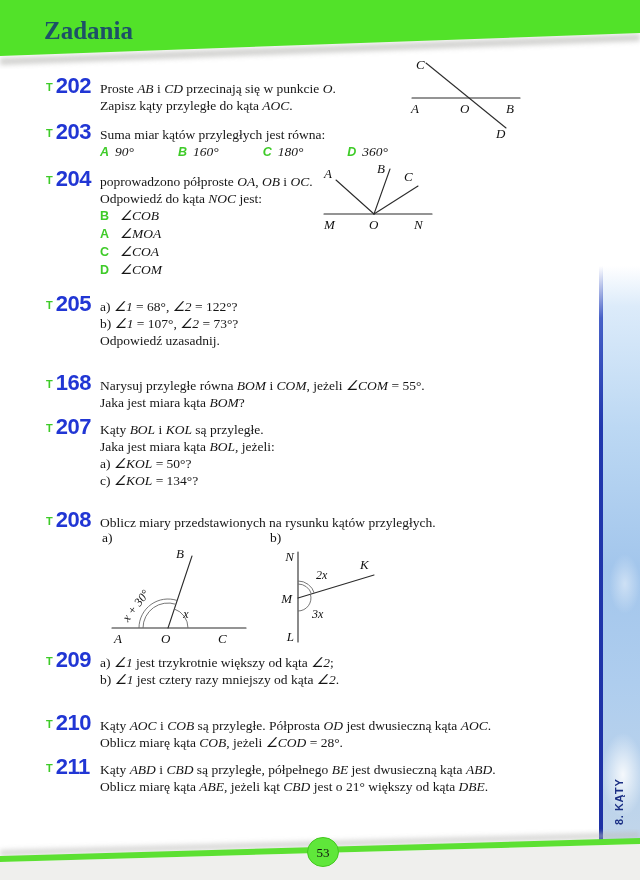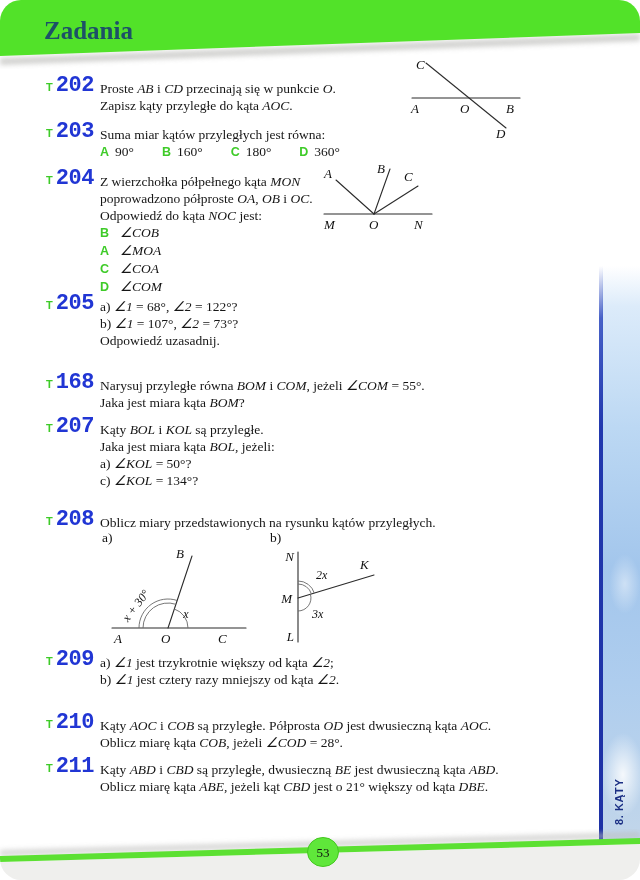--- a/index.html
+++ b/index.html
@@ -9,21 +9,21 @@
     --title-blue:#1d5168;
     --footer-green:#5ce032;
     --circle-green:#5fe73a;
     --circle-stroke:#43c81f;
     --sky-line-blue:#2138ae;
     --tab-blue:#1a2f84;
   }
   html,body{margin:0;padding:0;background:#fff;}
   .page{
     position:relative;width:640px;height:880px;background:#ffffff;
-    font-family:"Liberation Serif",serif;color:#161616;overflow:hidden;border-radius:21px;
+    font-family:"Liberation Serif",serif;color:#161616;overflow:hidden;
   }
   
   .banner-svg{position:absolute;left:0;top:0;z-index:6;}
   .banner-title{font-family:"Liberation Serif",serif;font-size:25px;font-weight:600;}
   
   .sky{
     position:absolute;left:602px;top:266px;width:38px;height:578px;z-index:1;
     background:
       radial-gradient(ellipse 30px 60px at 55% 88%, rgba(255,255,255,.85), rgba(255,255,255,0) 70%),
       radial-gradient(ellipse 26px 50px at 60% 55%, rgba(255,255,255,.45), rgba(255,255,255,0) 60%),
@@ -52,27 +52,27 @@
   .problem[data-pid="208"]{top:514px}
   .problem[data-pid="209"]{top:654px}
   .problem[data-pid="210"]{top:717px}
   .problem[data-pid="211"]{top:761px}
   .marker{position:absolute;left:0;top:-4px;display:flex;align-items:flex-start;}
   .tag{
     font-family:"Liberation Sans",sans-serif;font-weight:bold;font-size:11px;
     color:var(--letter-green);margin:5px 3px 0 0;
   }
   .num{
-    font-family:Liberation Mono, monospace;font-weight:bold;font-size:22px;
+    font-family:Liberation Sans, sans-serif;font-weight:bold;font-size:22px;
     line-height:20px;color:var(--number-blue);letter-spacing:-.5px;
   }
   .body{margin-left:54px;}
   .line{font-size:13.5px;line-height:17px;white-space:nowrap;}
   .line i{}
-  .opts-inline{display:flex;gap:28px;line-height:17px;}
+  .opts-inline{display:flex;gap:44px;line-height:17px;font-style:italic;}
   .opt{font-size:13.5px;}
   .letter{
     font-family:"Liberation Sans",sans-serif;font-weight:bold;font-size:12.5px;
     color:var(--letter-green);margin-right:6px;
   }
   .opt-line .letter{display:inline-block;width:12px;margin-right:8px;}
   
   .fig{position:absolute;z-index:5;}
   .fig-202{left:402px;top:56px;}
   .fig-204{left:320px;top:162px;}
@@ -131,21 +131,20 @@
             <span class="opt"><span class="letter">D</span><span><span>360°</span></span></span>
           </div>
         </div>
       </div>
       <div class="problem" data-pid="204">
         <div class="marker">
           <span class="tag">T</span>
           <span class="num">204</span>
         </div>
         <div class="body">
-          <div class="line"><span>Z wierzchołka półpełnego kąta </span><i>MON</i></div>
           <div class="line"><span>poprowadzono półproste </span><i>OA</i><span>, </span><i>OB</i><span> i </span><i>OC</i><span>.</span></div>
           <div class="line"><span>Odpowiedź do kąta </span><i>NOC</i><span> jest:</span></div>
           <div class="line opt-line"><span class="letter">B</span><span><i>∠COB</i></span></div>
           <div class="line opt-line"><span class="letter">A</span><span><i>∠MOA</i></span></div>
           <div class="line opt-line"><span class="letter">C</span><span><i>∠COA</i></span></div>
           <div class="line opt-line"><span class="letter">D</span><span><i>∠COM</i></span></div>
         </div>
       </div>
       <div class="problem" data-pid="205">
         <div class="marker">
@@ -208,21 +207,21 @@
           <div class="line"><span>Kąty </span><i>AOC</i><span> i </span><i>COB</i><span> są przyległe. Półprosta </span><i>OD</i><span> jest dwusieczną kąta </span><i>AOC</i><span>.</span></div>
           <div class="line"><span>Oblicz miarę kąta </span><i>COB</i><span>, jeżeli </span><i>∠COD</i><span> = 28°.</span></div>
         </div>
       </div>
       <div class="problem" data-pid="211">
         <div class="marker">
           <span class="tag">T</span>
           <span class="num">211</span>
         </div>
         <div class="body">
-          <div class="line"><span>Kąty </span><i>ABD</i><span> i </span><i>CBD</i><span> są przyległe, dwusieczną </span><i>BE</i><span> jest dwusieczną kąta </span><i>ABD</i><span>.</span></div>
+          <div class="line"><span>Kąty </span><i>ABD</i><span> i </span><i>CBD</i><span> są przyległe, półpełnego </span><i>BE</i><span> jest dwusieczną kąta </span><i>ABD</i><span>.</span></div>
           <div class="line"><span>Oblicz miarę kąta </span><i>ABE</i><span>, jeżeli kąt </span><i>CBD</i><span> jest o 21° większy od kąta </span><i>DBE</i><span>.</span></div>
         </div>
       </div>
     </div>
 
   <svg class="fig fig-202" width="190" height="86">
     <line class="stroke" x1="10" y1="42" x2="118" y2="42"></line>
     <line class="stroke" x1="24" y1="7" x2="104" y2="72"></line>
     <text x="14" y="13">C</text>
     <text x="9" y="57">A</text>

